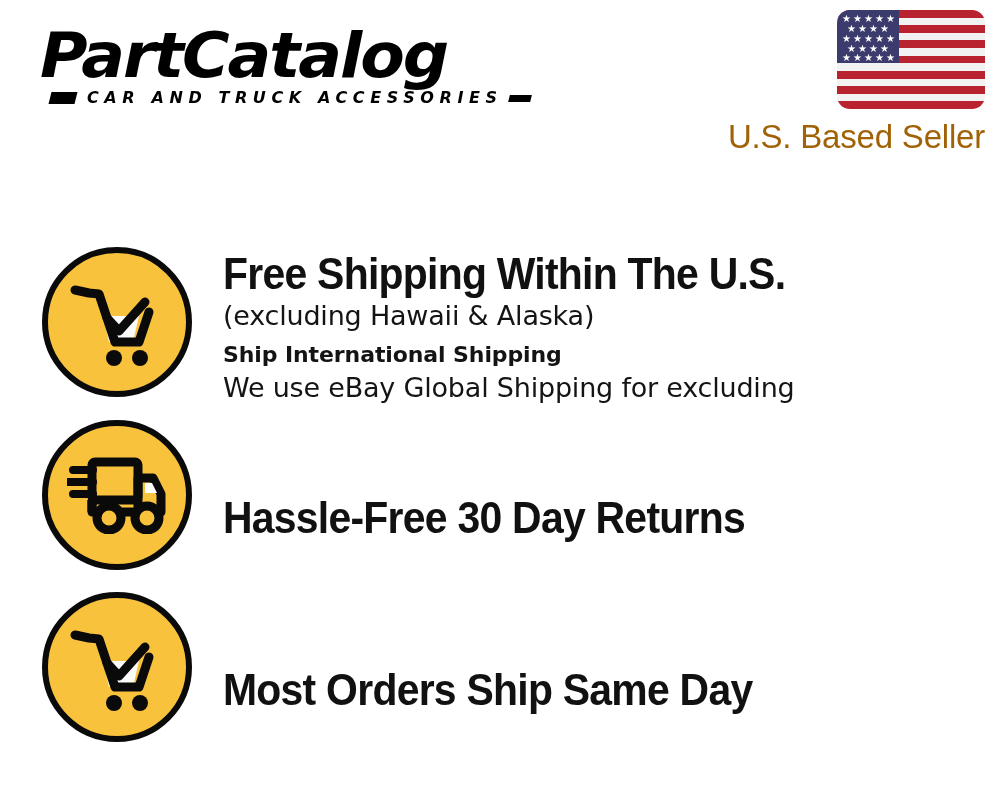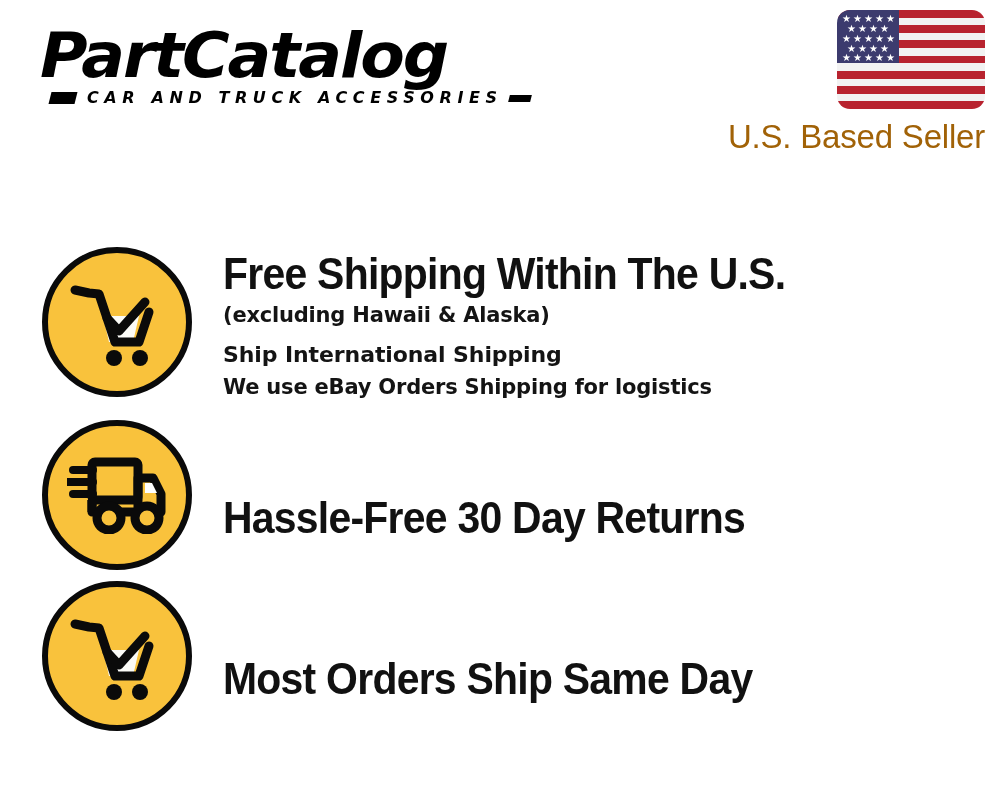--- a/index.html
+++ b/index.html
@@ -148,21 +148,21 @@
   }
   .benefit-row {
     position: absolute;
     left: 0;
     width: 1000px;
     display: flex;
     align-items: center;
   }
   .benefit-row.row-1 { top: 12px;  height: 170px; }
   .benefit-row.row-2 { top: 185px; height: 170px; }
-  .benefit-row.row-3 { top: 346px; height: 170px; }
+  .benefit-row.row-3 { top: 357px; height: 170px; }
 
   .benefit-icon {
     flex: 0 0 auto;
     width: 150px;
     height: 150px;
     margin-left: 42px;
     border-radius: 50%;
     background: #f9c23c;
     border: 6px solid #0a0a0a;
     box-sizing: border-box;
@@ -184,22 +184,22 @@
     font-size: 44px;
     line-height: 50px;
     letter-spacing: -0.8px;
     color: #111111;
     white-space: nowrap;
     transform: scaleX(0.93);
     transform-origin: left center;
   }
   .benefit-sub {
     font-family: "DejaVu Sans", sans-serif;
-    font-weight: 700;
-    font-size: 21px;
+    font-weight: 400;
+    font-size: 27px;
     line-height: 33px;
     color: #141414;
     white-space: nowrap;
     letter-spacing: -0.2px;
   }
   .benefit-sub.strong {
     font-weight: 700;
     font-size: 22px;
     letter-spacing: -0.1px;
     margin-top: 6px;
@@ -266,21 +266,21 @@
         <path d="M6 14 L20 17 L30 18 L46 66 L70 66 L80 36" fill="none" stroke="#0a0a0a" stroke-width="9" stroke-linecap="round" stroke-linejoin="round"></path>
         <path d="M38 42 L50 55 L76 26" fill="none" stroke="#0a0a0a" stroke-width="9" stroke-linecap="round" stroke-linejoin="round"></path>
         <circle cx="45" cy="82" r="8" fill="#0a0a0a"></circle>
         <circle cx="71" cy="82" r="8" fill="#0a0a0a"></circle>
       </svg>
     </div>
     <div class="benefit-text">
       <div class="benefit-heading">Free Shipping Within The U.S.</div>
       <div class="benefit-sub">(excluding Hawaii &amp; Alaska)</div>
       <div class="benefit-sub strong">Ship International Shipping</div>
-      <div class="benefit-sub">We use eBay Orders Shipping for logistics</div>
+      <div class="benefit-sub">We use eBay Global Shipping for excluding</div>
     </div>
   </div>
 
   <div class="benefit-row row-2">
     <div class="benefit-icon">
       <svg width="100" height="78" viewBox="0 0 100 78" aria-hidden="true">
         <rect x="25" y="6" width="46" height="38" rx="3" fill="none" stroke="#0a0a0a" stroke-width="9"></rect>
         <path d="M71 22 L86 22 L94 38 L94 56 L71 56 Z" fill="none" stroke="#0a0a0a" stroke-width="9" stroke-linejoin="round"></path>
         <path d="M78 27 L85 27 L90 37 L78 37 Z" fill="#ffffff"></path>
         <path d="M25 44 L25 56 L94 56" fill="none" stroke="#0a0a0a" stroke-width="9" stroke-linejoin="round"></path>

